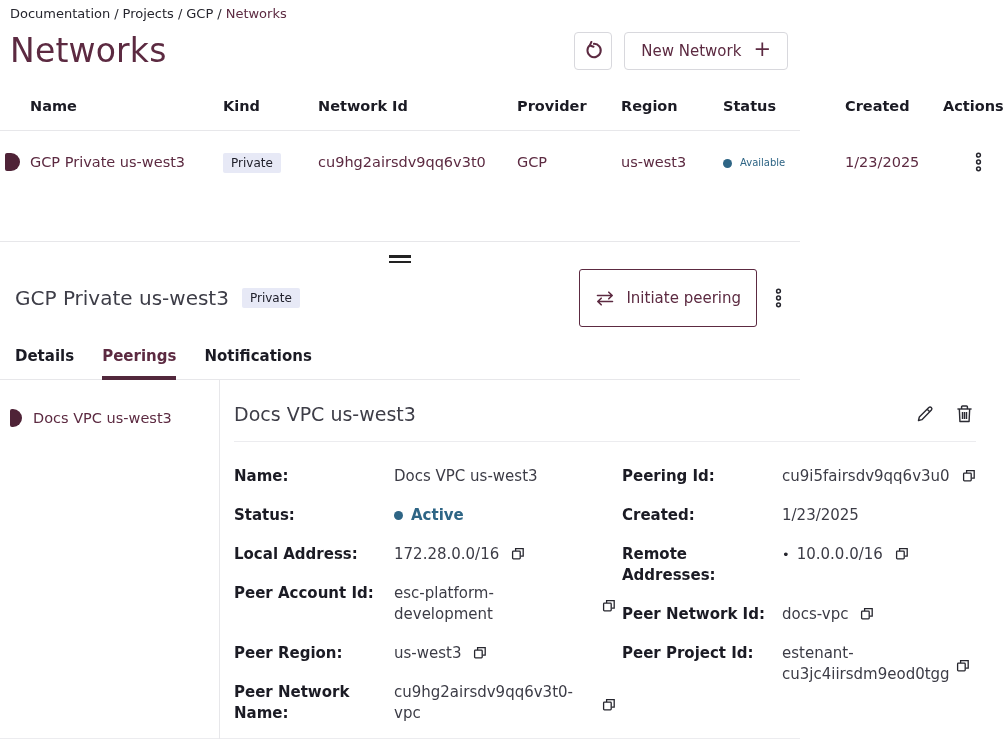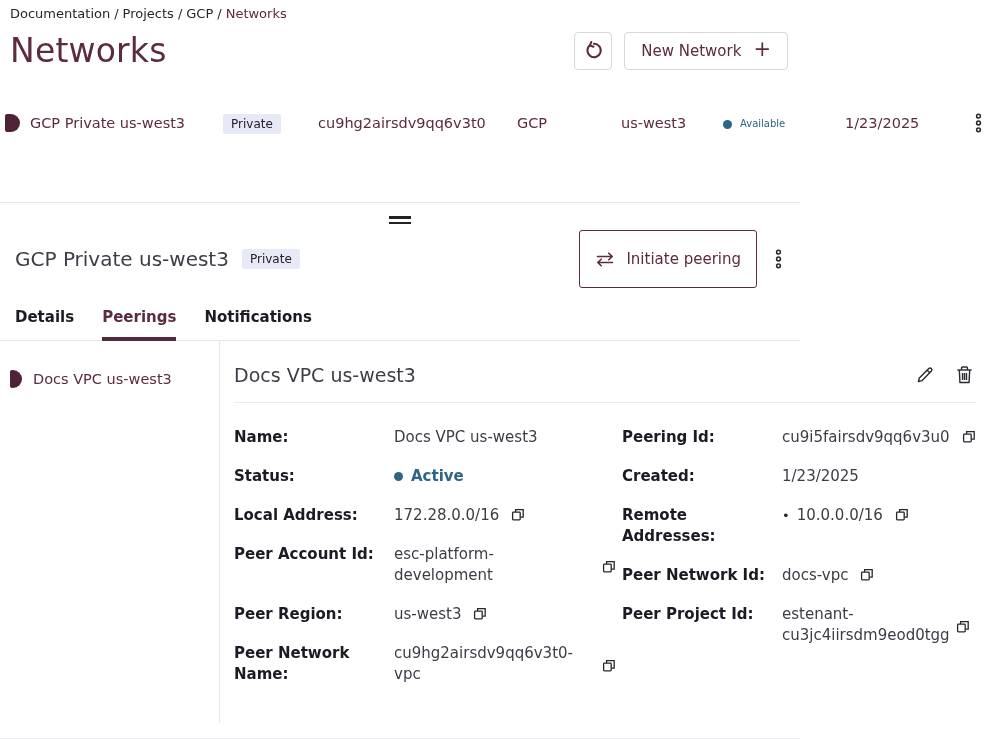--- a/index.html
+++ b/index.html
@@ -139,20 +139,33 @@
         </span>
       </button>
       <button class="new-network-btn">
         <span>New Network</span>
         <span class="plus">+</span>
       </button>
     </div>
   </div>
 
   <div class="net-table">
+    <div class="t-head">
+      <div class="t-row">
+        <div></div>
+        <div class="th">Name</div>
+        <div class="th">Kind</div>
+        <div class="th">Network Id</div>
+        <div class="th">Provider</div>
+        <div class="th">Region</div>
+        <div class="th">Status</div>
+        <div class="th">Created</div>
+        <div class="th actions">Actions</div>
+      </div>
+    </div>
     <div class="t-body">
       <div class="t-row">
         <div>
             <div class="half-circle"></div>
           </div>
         <div class="td">GCP Private us-west3</div>
         <div><span class="badge">Private</span></div>
         <div class="td">cu9hg2airsdv9qq6v3t0</div>
         <div class="td">GCP</div>
         <div class="td">us-west3</div>

